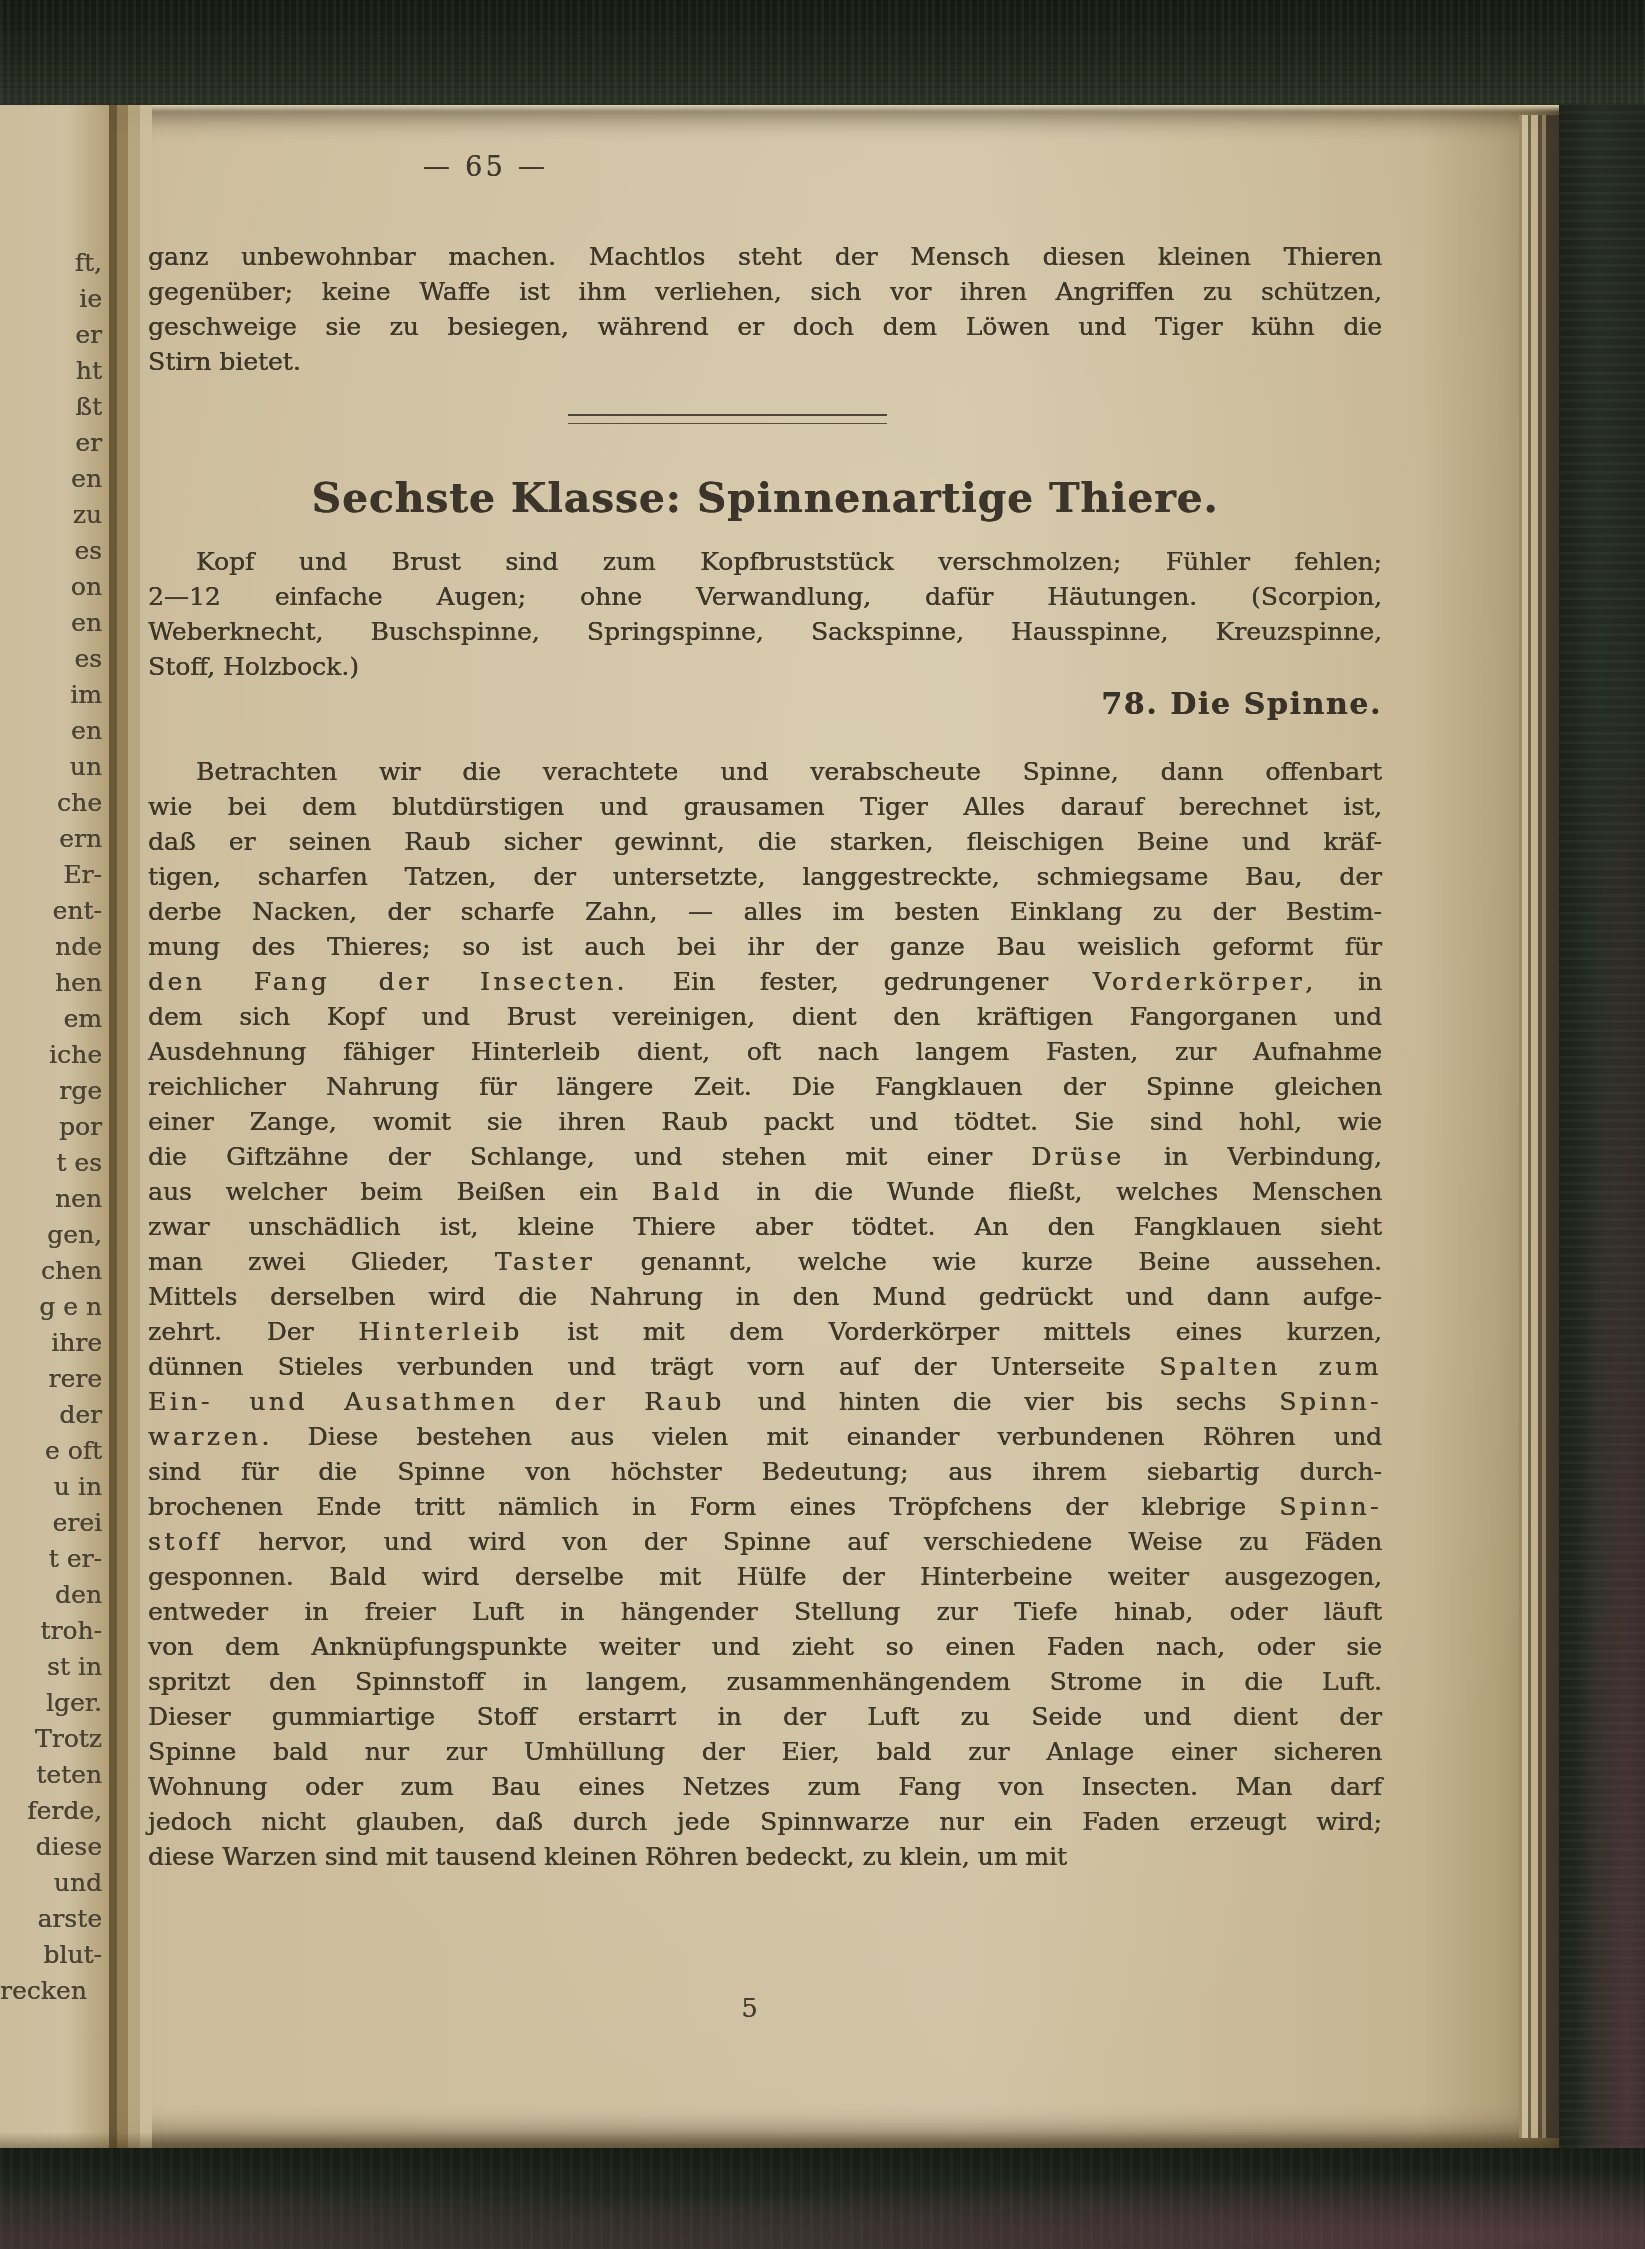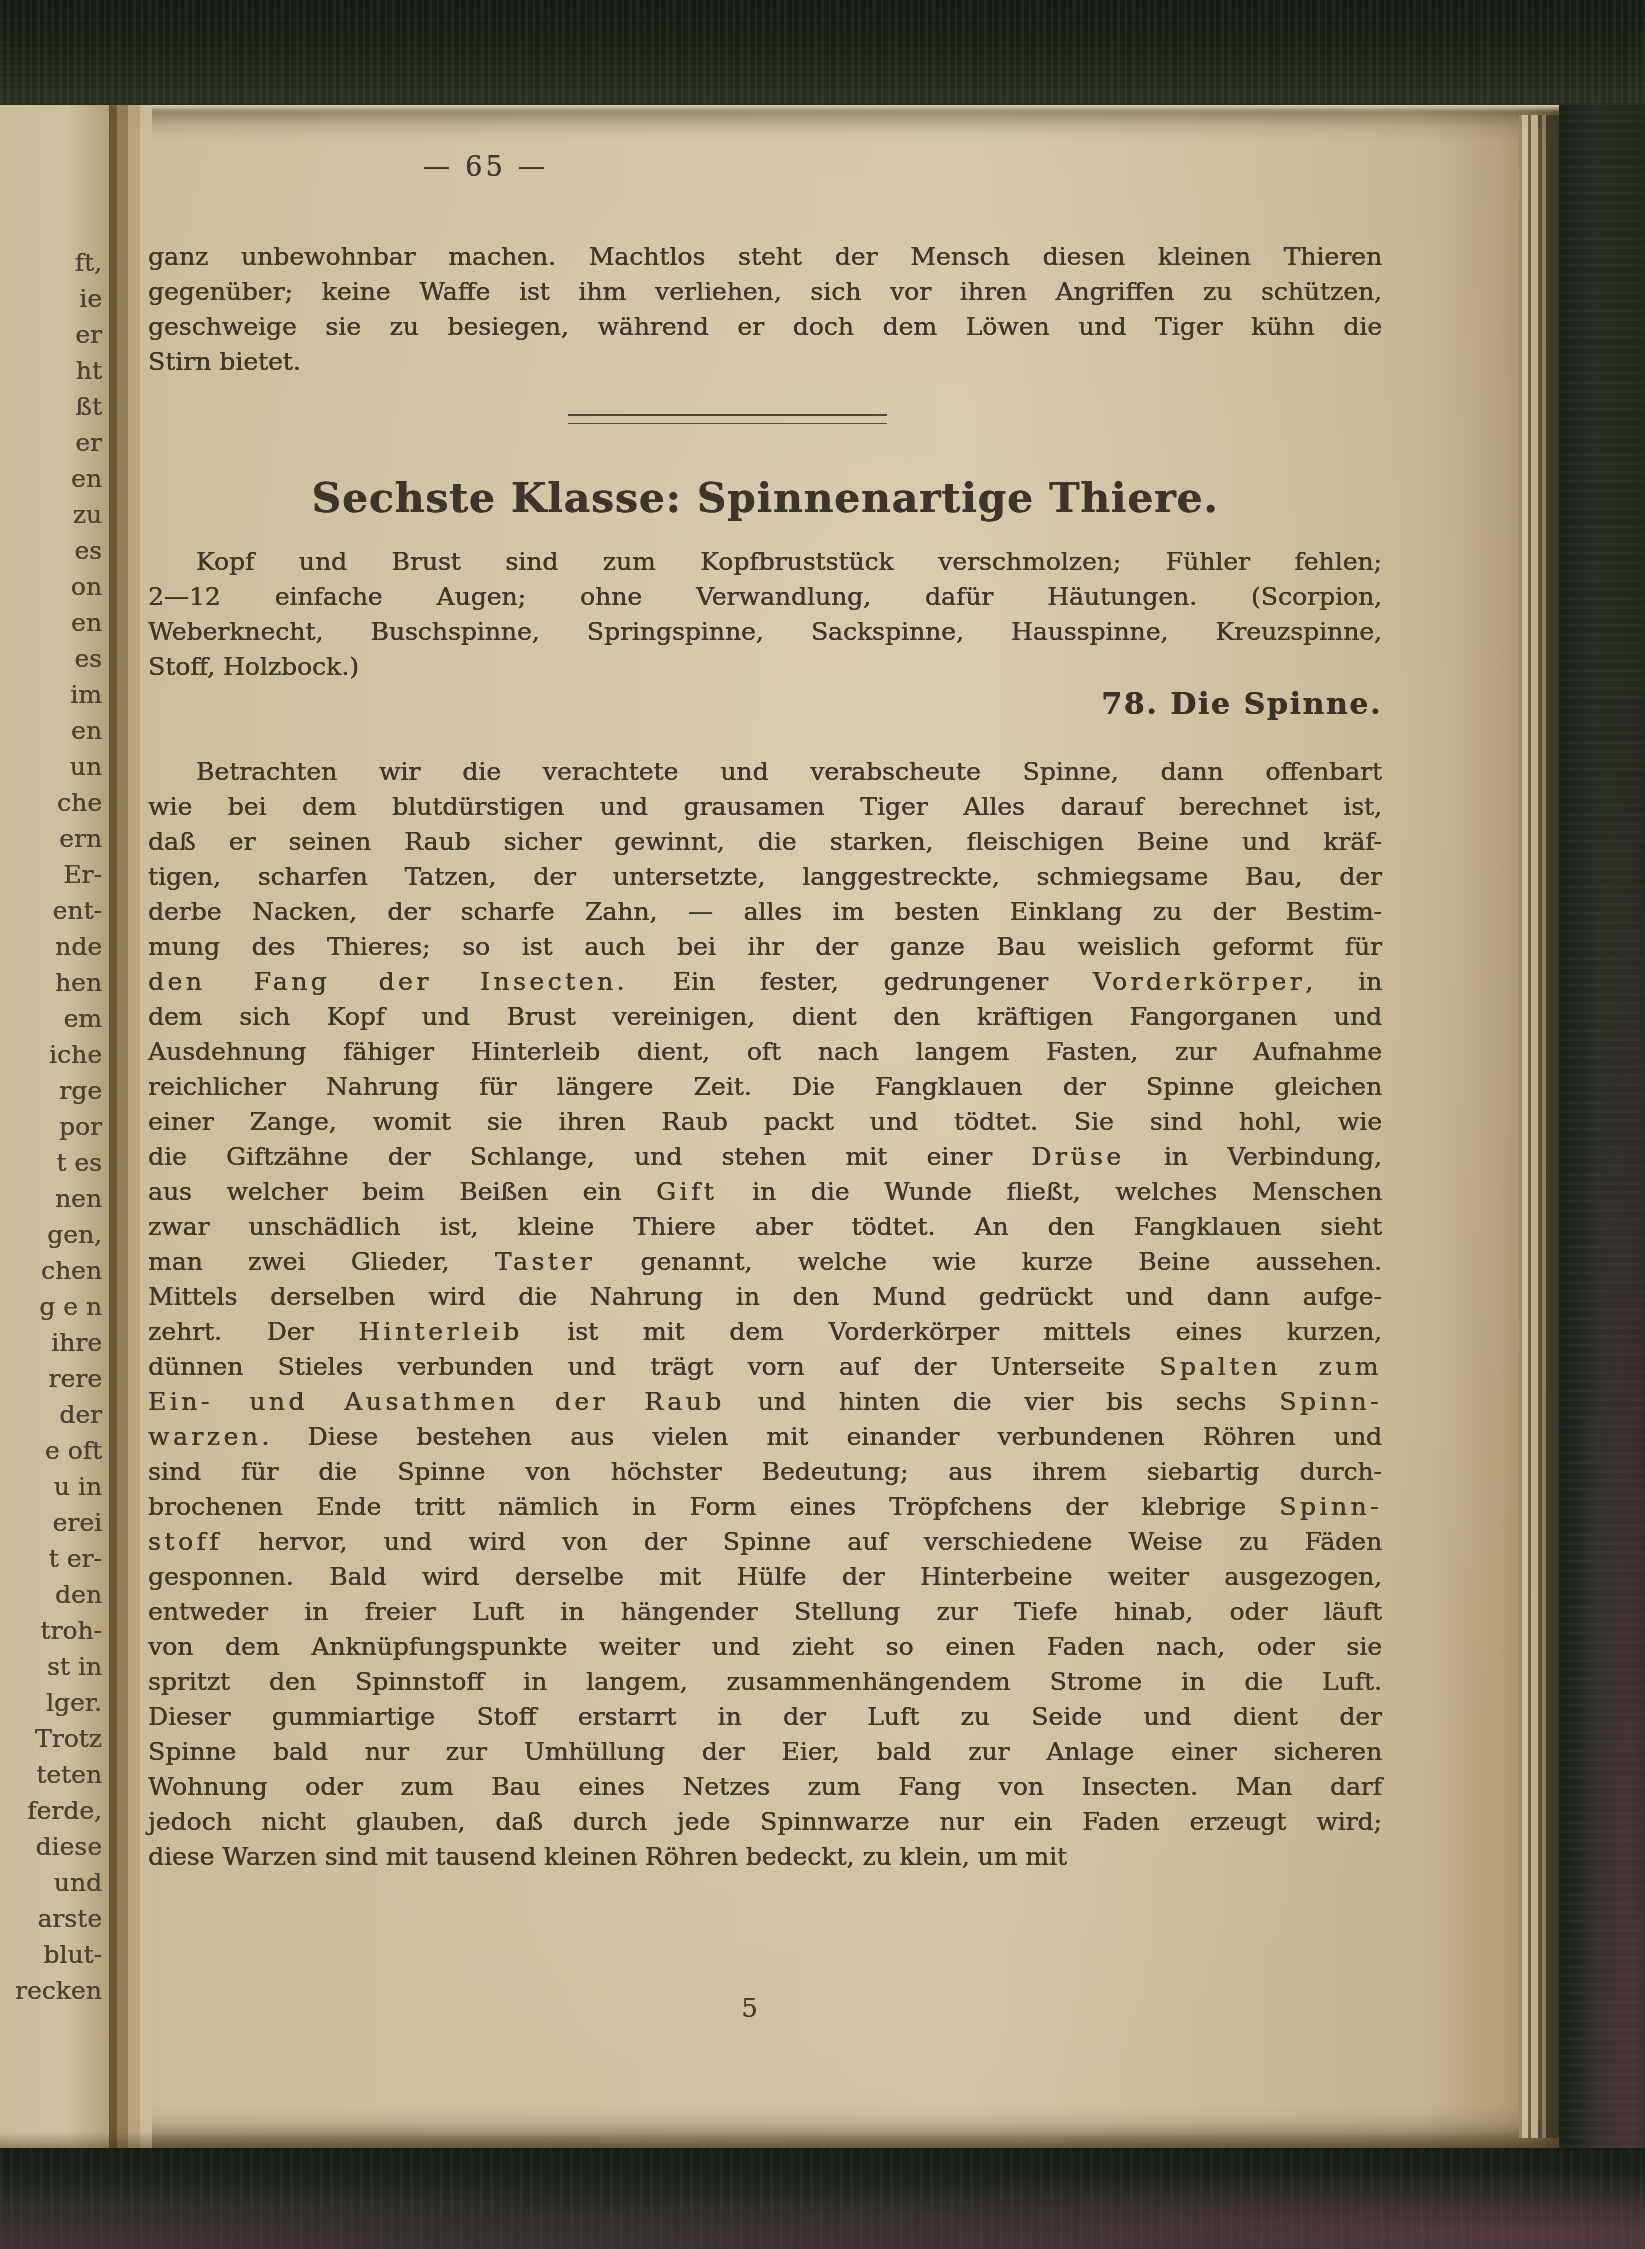--- a/index.html
+++ b/index.html
@@ -38,21 +38,21 @@
     background:linear-gradient(180deg,rgba(0,0,0,0),rgba(74,58,30,.45));}
 
   
   .verso-strip{position:absolute;left:0;top:0;width:109px;height:100%;
     background:linear-gradient(90deg,#cbbc9c 0%,#cdbf9f 62%,#b3a078 100%);}
   .gutter{position:absolute;left:109px;top:0;width:43px;height:100%;
     background:linear-gradient(90deg,#63512f 0 8.2px,#8f7b52 8.2px 19px,#b5a47d 19px 31px,#ccbd9c 31px 43px);
     opacity:.92;}
   .fragments{position:absolute;left:0;top:140px;width:102px;font-size:25px;line-height:36px;
     color:#4a4234;text-shadow:0.2px 0 0 currentColor;}
-  .fragments .line{text-align:left;text-align-last:right;padding-left:15px;}
+  .fragments .line{text-align:left;text-align-last:right;}
 
   
   .page-edges{position:absolute;left:1519px;top:115px;width:40px;height:2023px;
     background:linear-gradient(90deg,#9b8a64 0 3.3px,#d2c3a0 3.3px 9px,#6e5f47 9px 12.3px,
       #c6b691 12.3px 19px,#554938 19px 23px,#8f7e5c 23px 27px,#3b3427 27px 40px);
     opacity:.9;}
 
   
   .folio{position:absolute;left:354px;top:46px;width:263px;text-align:center;
     font-size:27px;letter-spacing:3.3px;color:#3f3a2f;text-shadow:0.2px 0 0 currentColor;}
@@ -171,21 +171,21 @@
         <div class="line">daß er seinen Raub sicher gewinnt, die starken, fleischigen Beine und kräf-</div>
         <div class="line">tigen, scharfen Tatzen, der untersetzte, langgestreckte, schmiegsame Bau, der</div>
         <div class="line">derbe Nacken, der scharfe Zahn, — alles im besten Einklang zu der Bestim-</div>
         <div class="line">mung des Thieres; so ist auch bei ihr der ganze Bau weislich geformt für</div>
         <div class="line"><span class="sperr">den Fang der Insecten.</span> Ein fester, gedrungener <span class="sperr">Vorderkörper</span>, in</div>
         <div class="line">dem sich Kopf und Brust vereinigen, dient den kräftigen Fangorganen und</div>
         <div class="line">Ausdehnung fähiger Hinterleib dient, oft nach langem Fasten, zur Aufnahme</div>
         <div class="line">reichlicher Nahrung für längere Zeit. Die Fangklauen der Spinne gleichen</div>
         <div class="line">einer Zange, womit sie ihren Raub packt und tödtet. Sie sind hohl, wie</div>
         <div class="line">die Giftzähne der Schlange, und stehen mit einer <span class="sperr">Drüse</span> in Verbindung,</div>
-        <div class="line">aus welcher beim Beißen ein <span class="sperr">Gift</span> in die Wunde fließt, welches Menschen</div>
+        <div class="line">aus welcher beim Beißen ein <span class="sperr">Bald</span> in die Wunde fließt, welches Menschen</div>
         <div class="line">zwar unschädlich ist, kleine Thiere aber tödtet. An den Fangklauen sieht</div>
         <div class="line">man zwei Glieder, <span class="sperr">Taster</span> genannt, welche wie kurze Beine aussehen.</div>
         <div class="line">Mittels derselben wird die Nahrung in den Mund gedrückt und dann aufge-</div>
         <div class="line">zehrt. Der <span class="sperr">Hinterleib</span> ist mit dem Vorderkörper mittels eines kurzen,</div>
         <div class="line">dünnen Stieles verbunden und trägt vorn auf der Unterseite <span class="sperr">Spalten zum</span></div>
         <div class="line"><span class="sperr">Ein- und Ausathmen der Raub</span> und hinten die vier bis sechs <span class="sperr">Spinn-</span></div>
         <div class="line"><span class="sperr">warzen</span>. Diese bestehen aus vielen mit einander verbundenen Röhren und</div>
         <div class="line">sind für die Spinne von höchster Bedeutung; aus ihrem siebartig durch-</div>
         <div class="line">brochenen Ende tritt nämlich in Form eines Tröpfchens der klebrige <span class="sperr">Spinn-</span></div>
         <div class="line"><span class="sperr">stoff</span> hervor, und wird von der Spinne auf verschiedene Weise zu Fäden</div>

